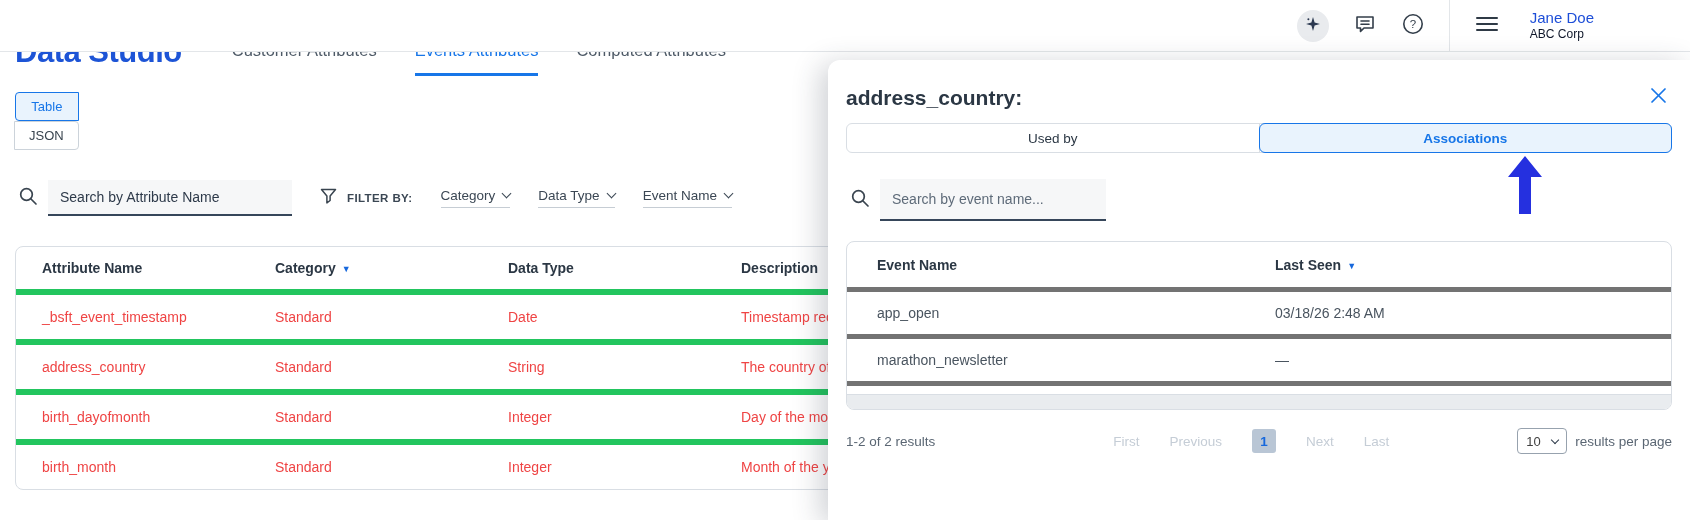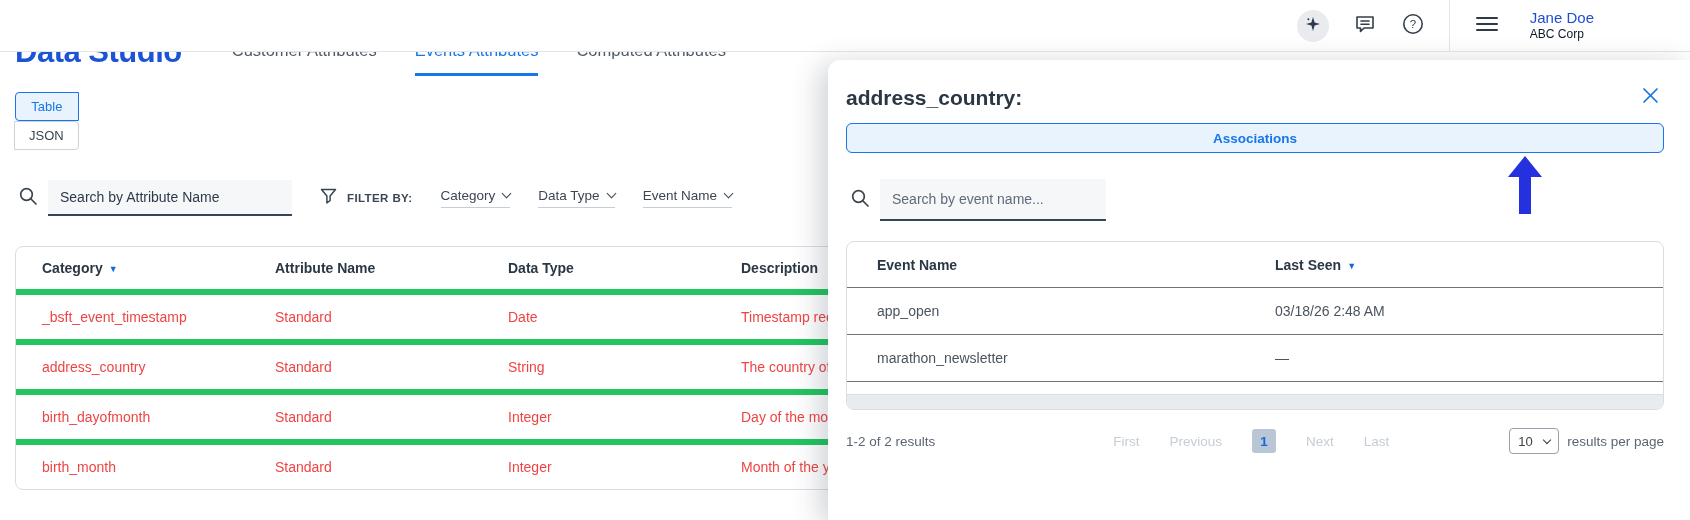--- a/index.html
+++ b/index.html
@@ -86,21 +86,21 @@
     border-top: 6px solid #22c55e; font-size: 14px; color: #ef4444;
   }
   .arow.head { height: 42px; border-top: none; font-weight: 700; color: #2b3744; }
   .tri { color: #1768dc; font-size: 9px; margin-left: 6px; vertical-align: 1px; }
 
   
   .modal {
     position: absolute; top: 60px; left: 828px; right: 0; bottom: 0;
     background: #fff; border-radius: 12px 0 0 0;
     box-shadow: -8px 4px 28px rgba(40,50,70,0.22);
-    padding: 26px 26px 0 18px; z-index: 40;
+    padding: 26px 18px 0 18px; z-index: 40;
   }
   .modal-head { display: flex; align-items: flex-start; justify-content: space-between; }
   .modal-title { font-size: 21px; font-weight: 700; color: #2b3744; }
   .close-btn { cursor: pointer; margin-right: 4px; }
 
   .mtabs {
     margin-top: 13px; display: flex; height: 30px;
     border: 1px solid #d9dee4; border-radius: 6px;
   }
   .mtab {
@@ -120,21 +120,21 @@
     width: 226px; height: 42px; background: #f6f7f8;
     border: none; border-bottom: 2px solid #36465a; outline: none;
     font-family: "Liberation Sans", sans-serif; font-size: 14px; color: #2e3a4a; padding: 0 12px;
   }
   .event-search::placeholder { color: #5e6b79; opacity: 1; }
 
   .mtable { margin-top: 20px; border: 1px solid #d9dee4; border-radius: 8px; overflow: hidden; }
   .mrow {
     display: grid; grid-template-columns: 398px 1fr;
     align-items: center; padding-left: 30px; height: 47px;
-    border-top: 1px solid #737373; font-size: 14px; color: #49545f;
+    border-top: 5px solid #737373; font-size: 14px; color: #49545f;
   }
   .mrow.head { height: 45px; border-top: none; font-weight: 700; color: #2b3744; }
   .mrow.spacer { height: 13px; }
   .scroll-strip { height: 15px; background: #e9ecef; border-top: 1px solid #d9dee4; }
 
   .pagination { margin-top: 18px; display: flex; align-items: center; font-size: 13.5px; color: #5a6673; }
   .pg-nav { display: flex; align-items: center; gap: 30px; margin-left: 178px; color: #c5cdd6; }
   .pg-link { cursor: pointer; }
   .pg-current {
     width: 24px; height: 24px; background: #b9c6d5; border-radius: 3px;
@@ -233,22 +233,22 @@
       <span class="chev"></span>
     </div>
     <div class="dropdown">
       <span>Event Name</span>
       <span class="chev"></span>
     </div>
   </div>
 
   <div class="attr-card">
     <div class="arow head">
+      <div>Attribute Name</div>
       <div><span>Category</span><span class="tri">▼</span></div>
-      <div>Attribute Name</div>
       <div>Data Type</div>
       <div>Description</div>
     </div>
     <div class="arow">
       <div>_bsft_event_timestamp</div>
       <div>Standard</div>
       <div>Date</div>
       <div>Timestamp recor</div>
     </div>
     <div class="arow">
@@ -279,20 +279,21 @@
         <span>
           <svg width="19" height="19" viewBox="0 0 19 19" stroke="#1776e8" stroke-width="1.7" stroke-linecap="round">
               <line x1="3" y1="3" x2="16" y2="16"></line>
               <line x1="16" y1="3" x2="3" y2="16"></line>
             </svg>
         </span>
       </div>
     </div>
 
     <div class="mtabs">
+      <div class="mtab">Used by</div>
       <div class="mtab active">Associations</div>
     </div>
 
     <div class="annot-arrow">
       <svg width="34" height="58" viewBox="0 0 34 58">
           <polygon points="17,0 34,21 23,21 23,58 11,58 11,21 0,21" fill="#2530df"></polygon>
         </svg>
     </div>
 
     <div class="msearch-row">

